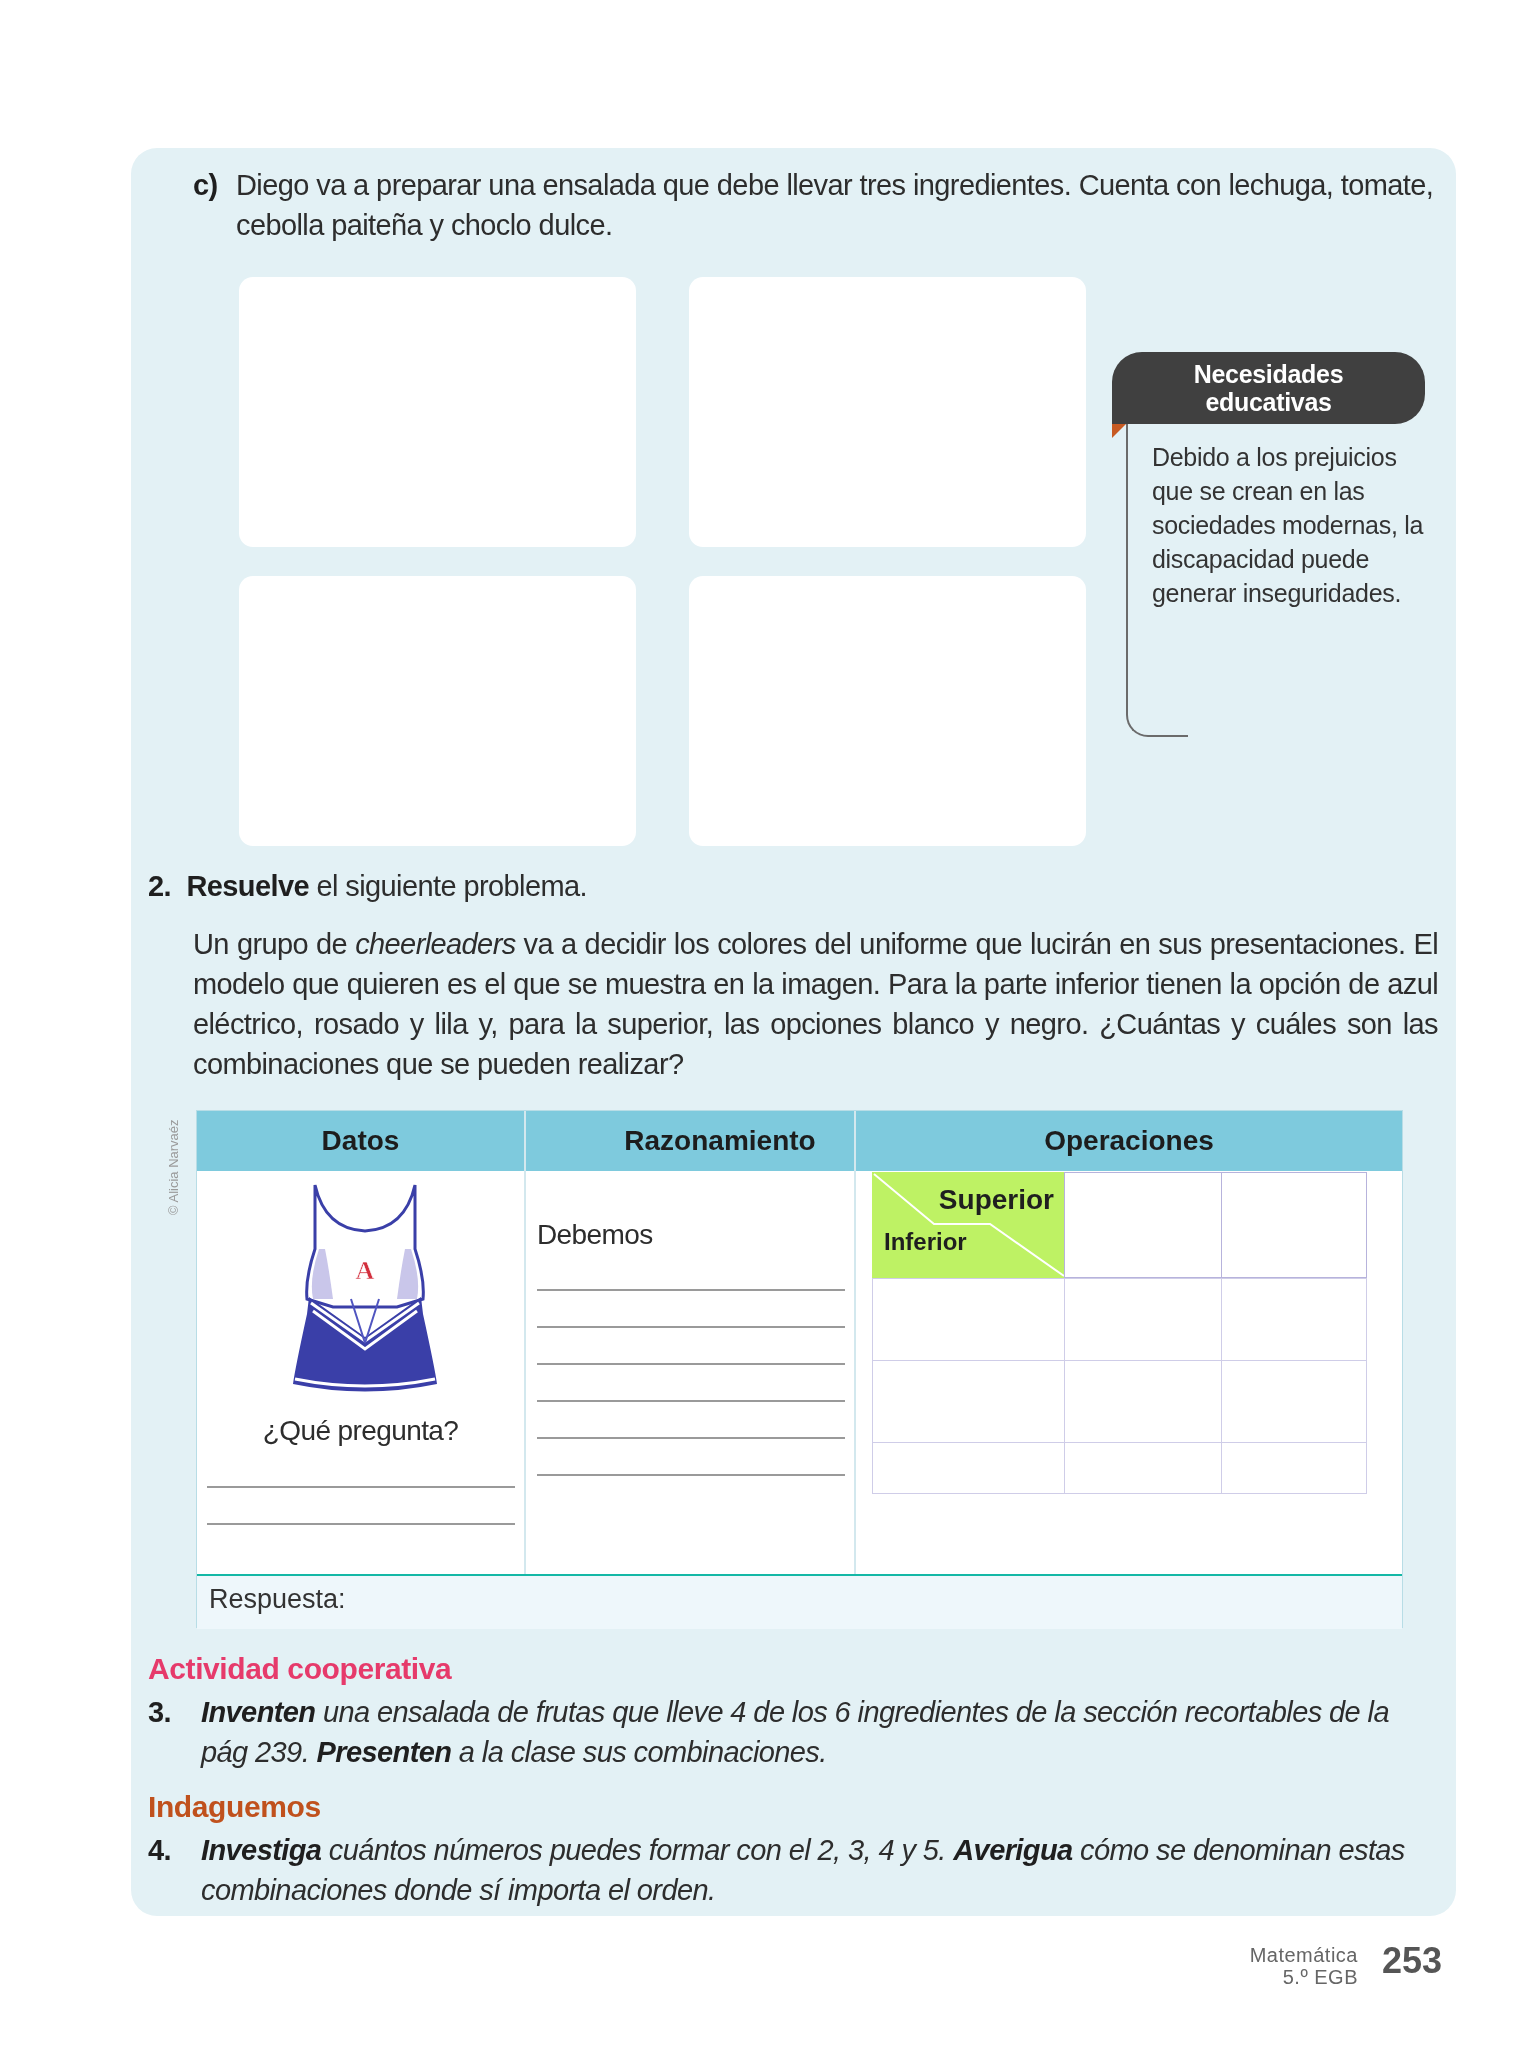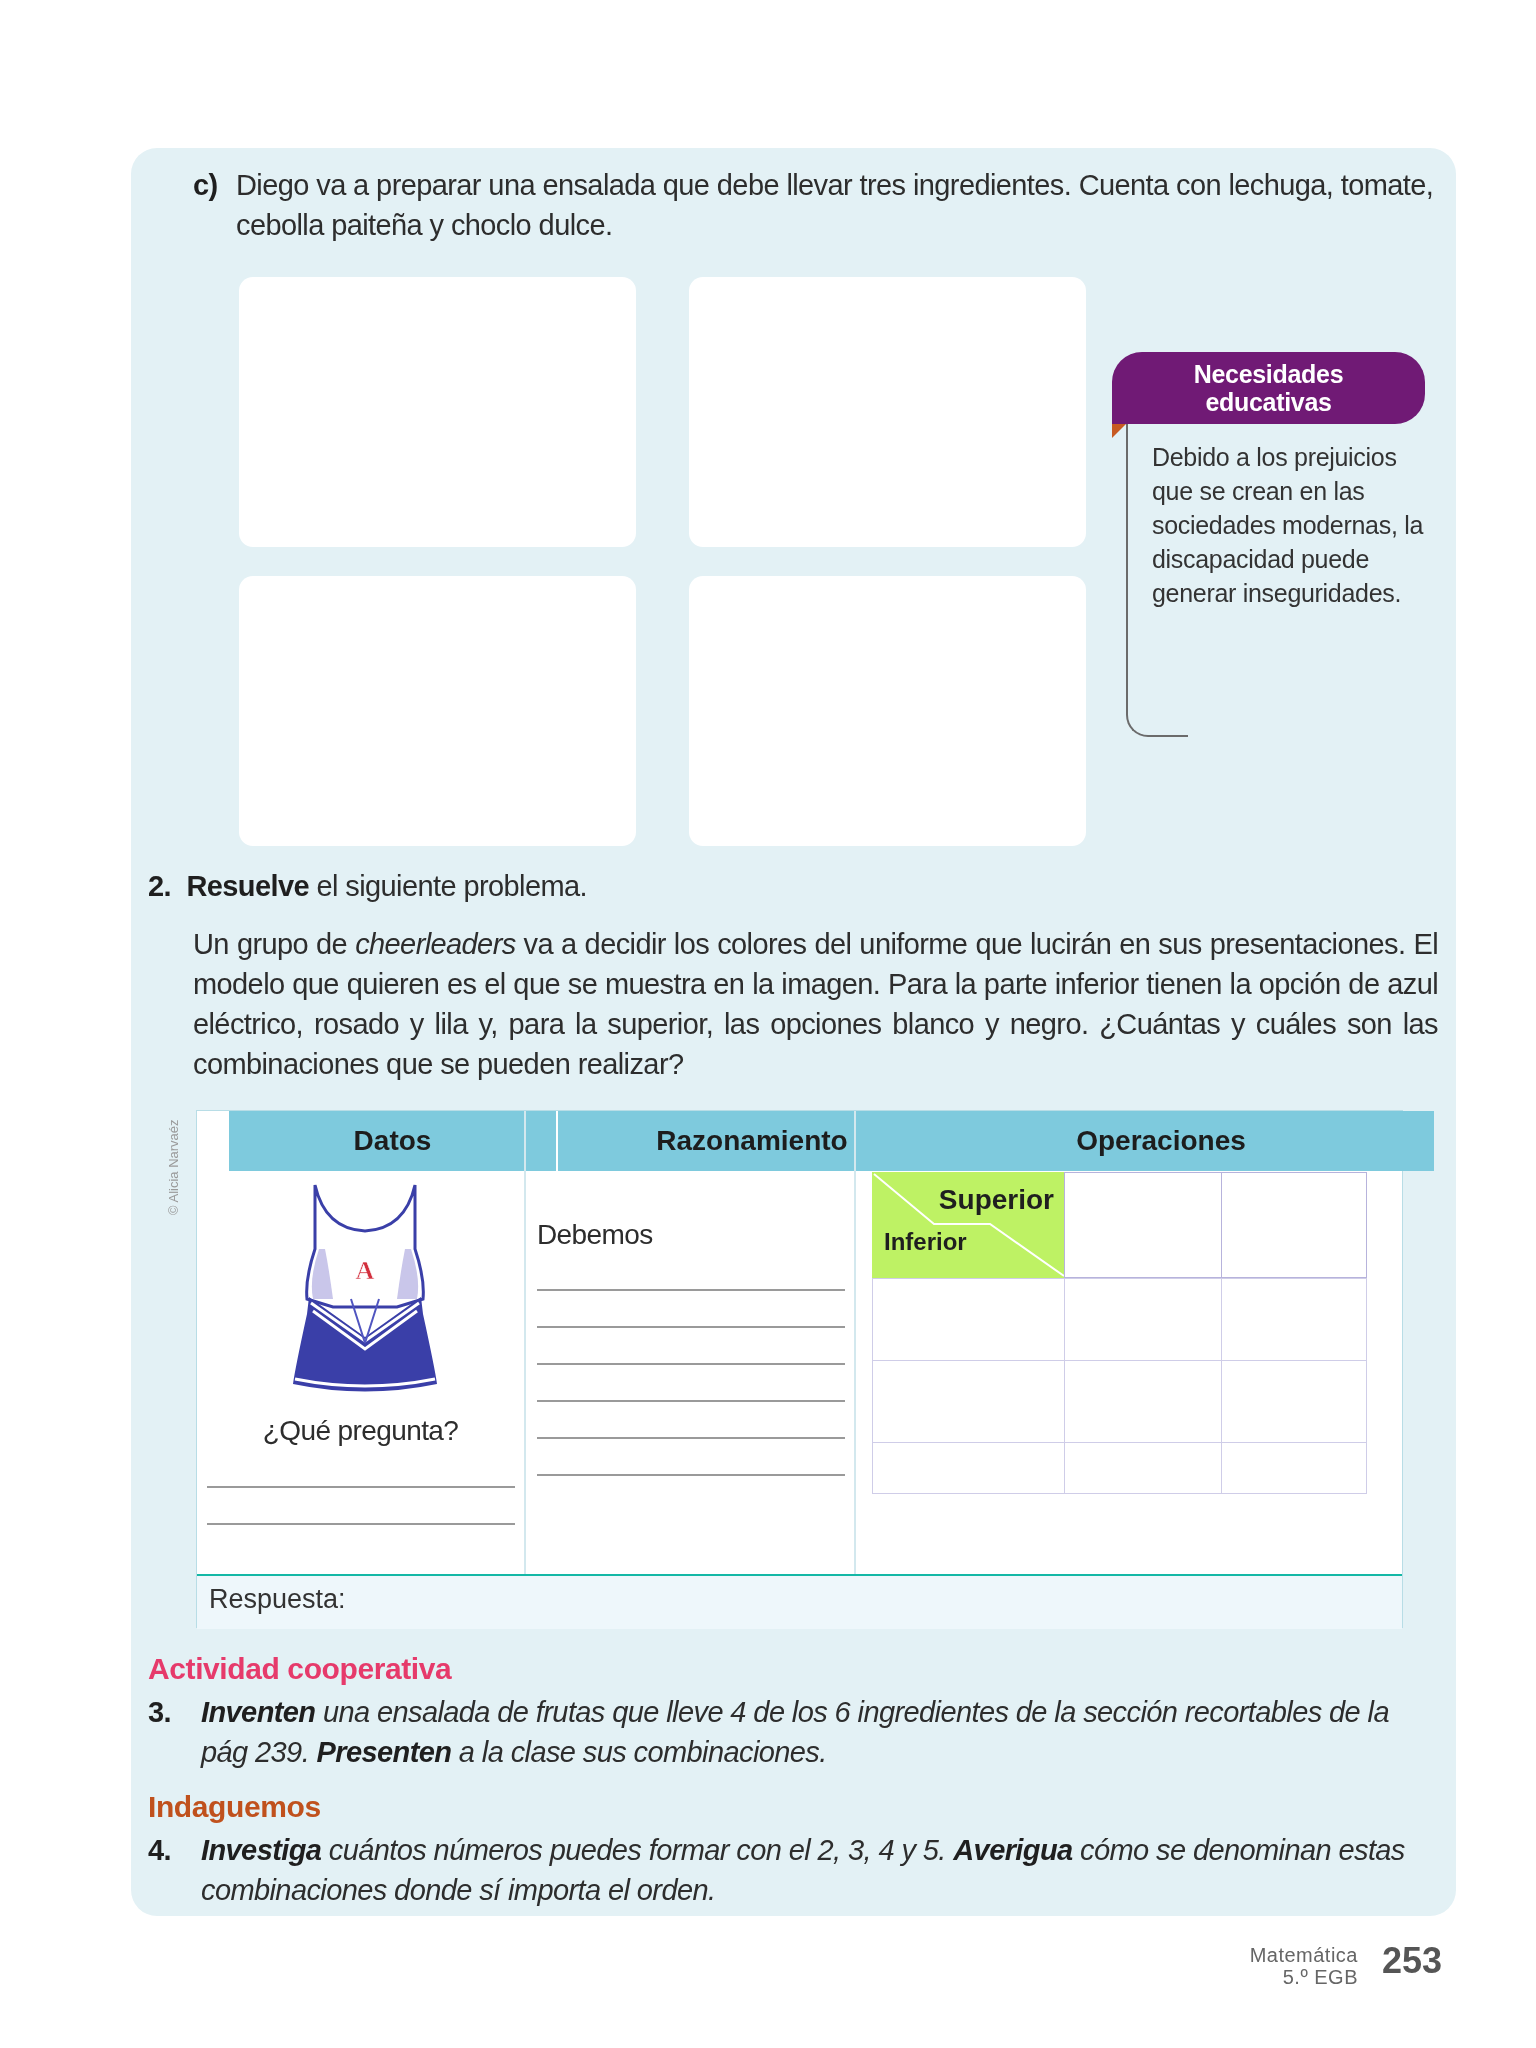--- a/index.html
+++ b/index.html
@@ -18,21 +18,21 @@
     
     #item-c { left: 193px; top: 165px; width: 1245px; }
     #item-c .lbl { position: absolute; left: 0; top: 0; }
     #item-c .body { margin-left: 43px; }
 
     .box { position: absolute; background: #ffffff; border-radius: 14px; width: 397px; height: 270px; }
 
     
     .callout-head {
       position: absolute; left: 1112px; top: 352px; width: 313px; height: 72px;
-      background: #701a75; border-radius: 0 30px 30px 0;
+      background: #404040; border-radius: 0 30px 30px 0;
       border-top-left-radius: 30px;
       color: #fff; text-align: center; font-weight: bold; font-size: 25px; line-height: 28px;
       display: flex; flex-direction: column; justify-content: center; letter-spacing: -0.3px;
     }
     .callout-fold {
       position: absolute; left: 1112px; top: 424px; width: 0; height: 0;
       border-left: 14px solid #c75a22; border-bottom: 14px solid transparent;
     }
     .callout-line {
       position: absolute; left: 1126px; top: 424px; width: 60px; height: 311px;
@@ -52,21 +52,21 @@
 
     .credit {
       position: absolute; left: 166px; top: 1215px; transform: rotate(-90deg); transform-origin: left top;
       font-size: 13px; color: #9a9a9a; white-space: nowrap;
     }
 
     
     .tbl { position: absolute; left: 196px; top: 1110px; width: 1205px; height: 516px; background: #fff; border: 1px solid #b8dde6; }
     .th {
       position: absolute; top: 0; height: 60px; background: #7ecadd; font-weight: bold; font-size: 28px;
-      display: flex; align-items: center; justify-content: center; color: #1d1d1d; margin-left: 32px;
+      display: flex; align-items: center; justify-content: center; color: #1d1d1d;
     }
     .vsep { position: absolute; top: 0; width: 2px; height: 463px; background: #d3e8ee; }
     .resp {
       position: absolute; left: 0; top: 463px; width: 1205px; height: 53px; background: #eef7fb;
       border-top: 2px solid #14b8a6;
     }
     .resp span { position: absolute; left: 12px; top: 8px; font-size: 27px; color: #333; }
     .wline { position: absolute; height: 2px; background: #9a9a9a; }
 
     .grid { position: absolute; left: 872px; top: 1172px; }

